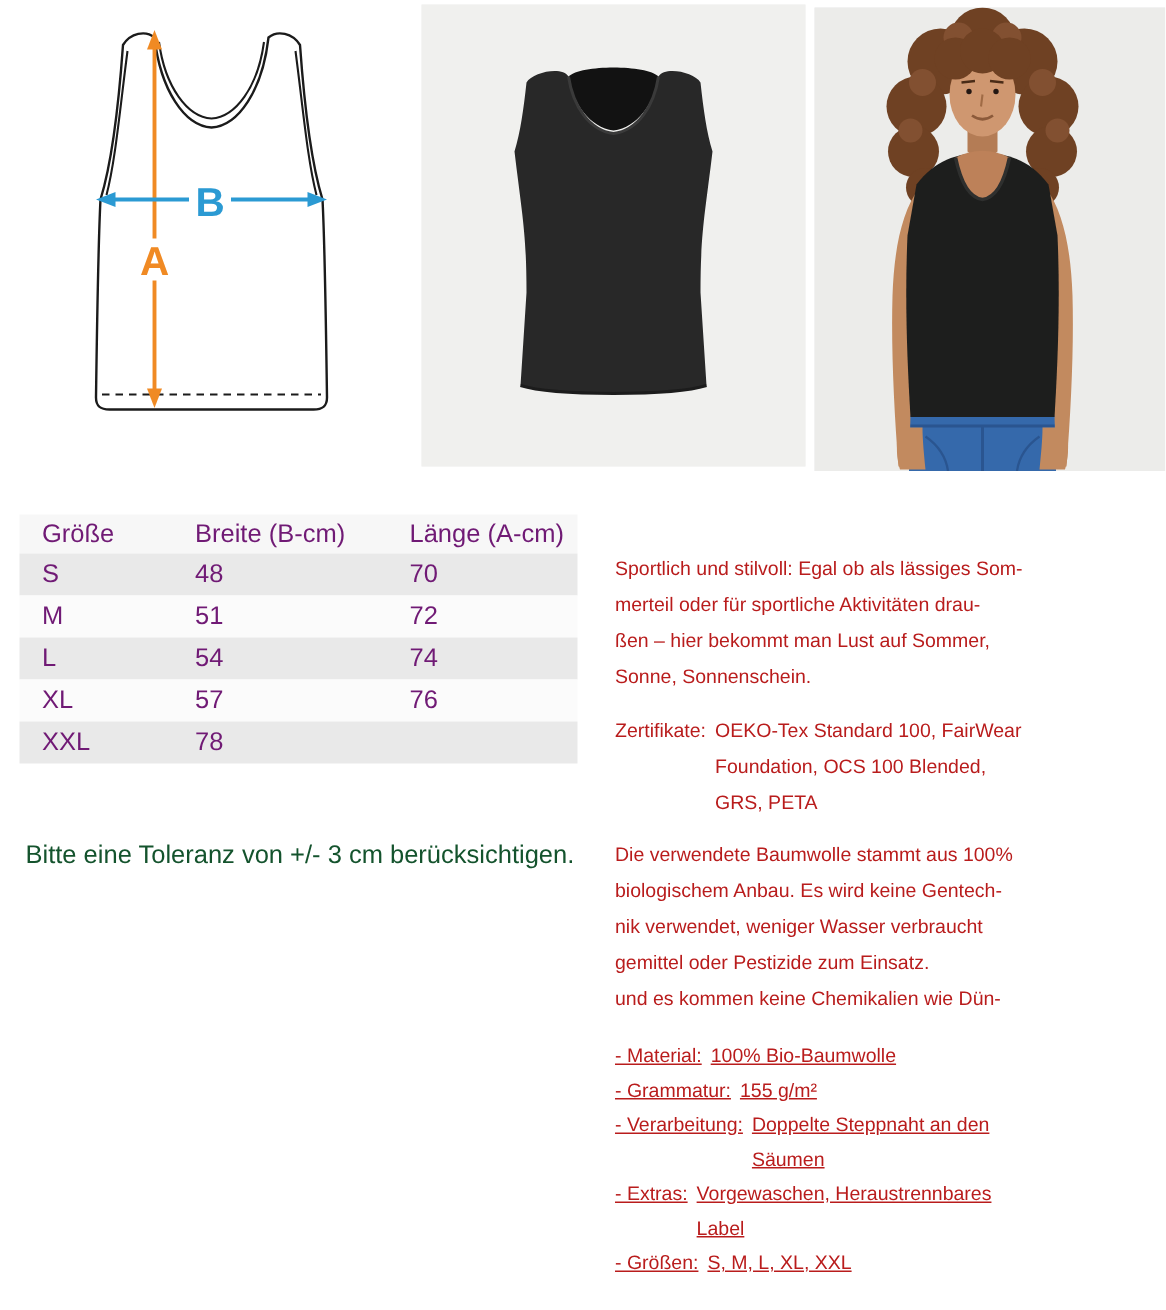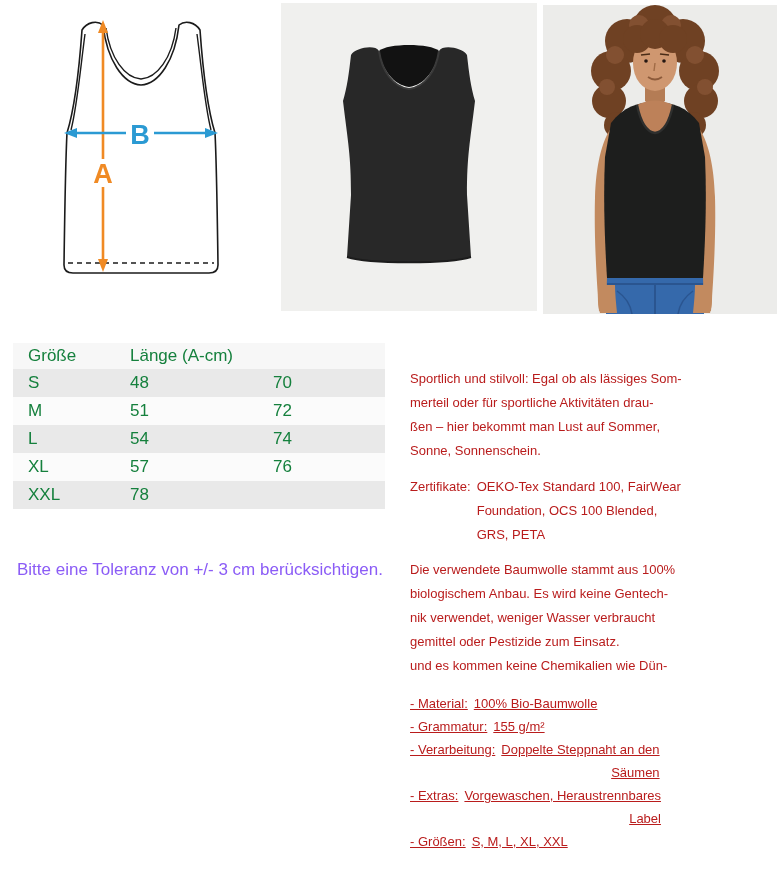--- a/index.html
+++ b/index.html
@@ -10,39 +10,39 @@
   
   .panel { position:absolute; }
   .diagram-panel { left:35px; top:12px; width:225px; height:290px; background:#ffffff; }
   .product-panel { left:281px; top:3px; width:256px; height:308px; background:#f0f0ee; }
   .model-panel  { left:543px; top:5px; width:234px; height:309px; background:#ececea; }
   .panel svg { display:block; width:100%; height:100%; }
 
   .dim-label { font-family:"Liberation Sans",sans-serif; font-weight:bold; font-size:27px; }
 
   
-  .size-table { position:absolute; left:13px; top:343px; width:372px; font-size:17px; color:#15803d; }
+  .size-table { position:absolute; left:13px; top:343px; width:372px; font-size:17px; color:#701a75; }
   .t-row { display:grid; grid-template-columns:102px 143px 1fr; align-items:center; padding-left:15px; height:28px; }
   .t-head { height:26px; background:#f7f7f7; }
   .t-row.odd  { background:#e9e9e9; }
   .t-row.even { background:#fbfbfb; }
 
-  .tolerance { position:absolute; left:17px; top:560px; font-size:17px; color:#8b5cf6; }
+  .tolerance { position:absolute; left:17px; top:560px; font-size:17px; color:#14532d; }
 
   
   .description { position:absolute; left:410px; top:334px; width:360px; font-size:13px; line-height:24px; color:#b91c1c;margin-top:33px; }
   .line { display:block; white-space:nowrap; }
   .para { margin:0; }
   .cert { display:flex; margin-top:12px; }
   .cert-label { white-space:pre; margin-right:6px; }
   .cotton { margin-top:11px; }
   .specs { margin-top:14px; line-height:23px;text-decoration:underline; }
   .spec { display:flex; }
   .spec-label { white-space:pre; margin-right:6px; }
-  .spec-value { display:flex; flex-direction:column;text-align:right; }
+  .spec-value { display:flex; flex-direction:column; }
 </style>
 </head>
 <body>
 
 <div id="canvas">
 
   <div class="panel diagram-panel">
     <svg viewBox="0 0 225 290">
 
       <g fill="#ffffff" stroke="#1b1b1b" stroke-width="1.6" stroke-linejoin="round">
@@ -175,20 +175,21 @@
       <g fill="#c28a5f">
         <path d="M 56,280 C 54,292 55,302 57,308 L 74,308 C 73,298 72,288 72,280 Z"></path>
         <path d="M 168,280 C 170,292 169,302 167,308 L 150,308 C 151,298 152,288 152,280 Z"></path>
       </g>
     </svg>
   </div>
 
   <div class="size-table">
     <div class="t-row t-head">
       <span>Größe</span>
+      <span>Breite (B-cm)</span>
       <span>Länge (A-cm)</span>
     </div>
     <div class="t-row odd">
       <span>S</span>
       <span>48</span>
       <span>70</span>
     </div>
     <div class="t-row even">
       <span>M</span>
       <span>51</span>

